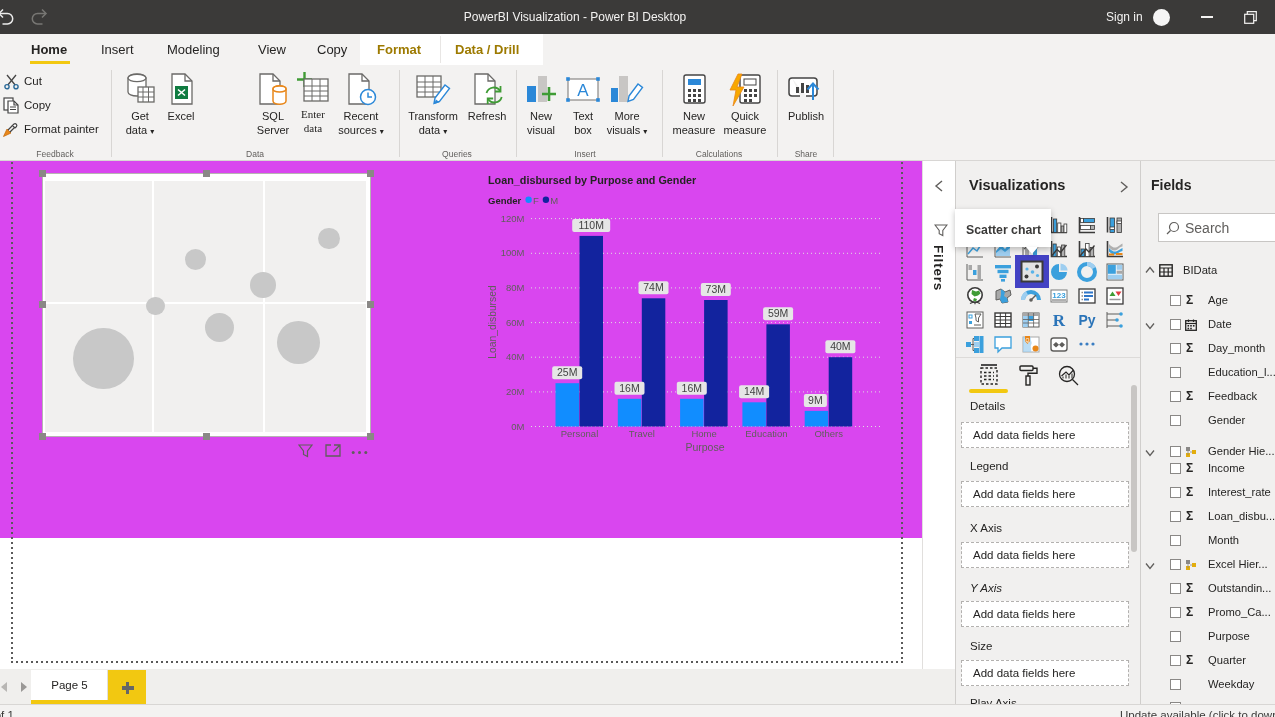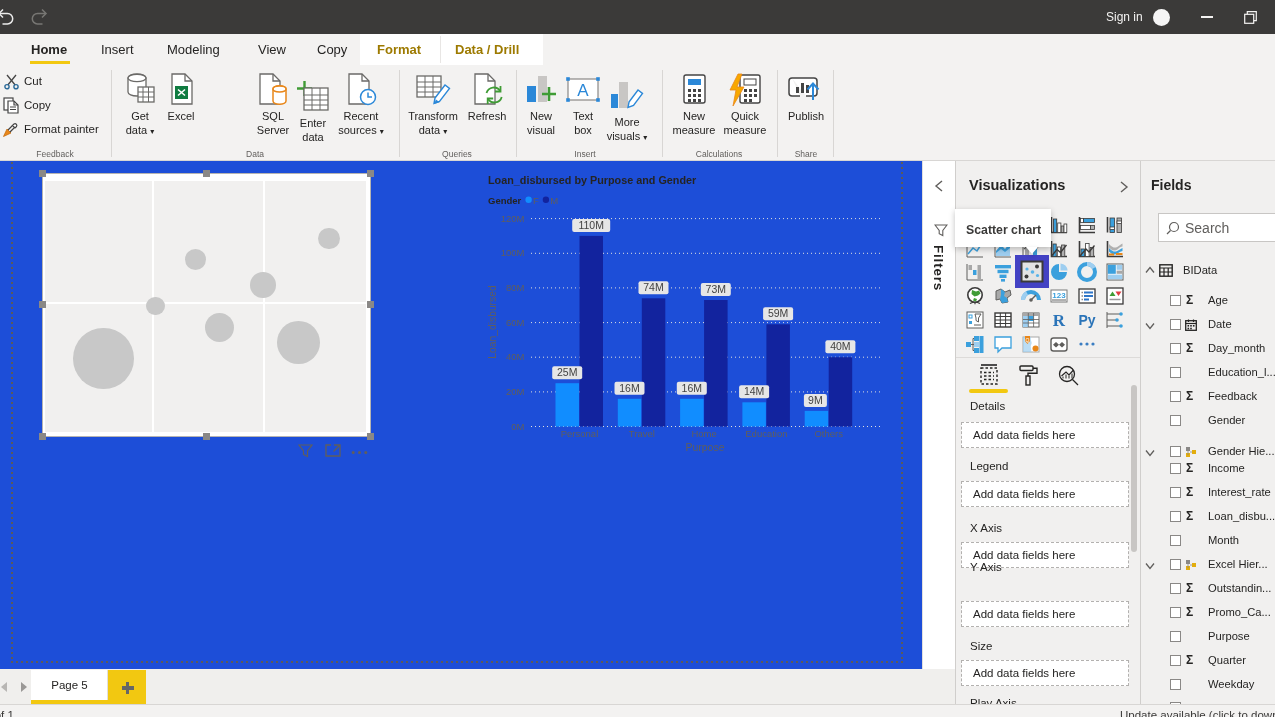--- a/index.html
+++ b/index.html
@@ -14,21 +14,21 @@
 .tab { position:absolute; top:8px; font-size:13px; color:#252423; }
 .tabgold { color:#9d7a00; font-weight:bold; }
 
 #ribbon { position:absolute; left:0; top:65px; width:1275px; height:96px; background:#f3f2f1; border-bottom:1px solid #d8d6d4; }
 .rsep { position:absolute; top:5px; width:1px; height:87px; background:#d8d6d4; }
 .rlabel { position:absolute; font-size:8.5px; color:#605e5c; top:84px; text-align:center; }
 .rbtn { position:absolute; text-align:center; font-size:11px; color:#252423; line-height:13.5px; }
 .rbtn svg { display:block; margin:0 auto; }
 .smallrow { position:absolute; font-size:11.5px; color:#252423; }
 
-#canvas { position:absolute; left:0; top:161px; width:922px; height:508px; background:#1d4ed8; }
+#canvas { position:absolute; left:0; top:161px; width:922px; height:377px; background:#d946ef; }
 #filtersbar { position:absolute; left:922px; top:161px; width:33px; height:508px; background:#fff; border-left:1px solid #e1dfdd; }
 #vizpanel { position:absolute; left:955px; top:161px; width:185px; height:543px; background:#f1f0ef; border-left:1px solid #d0cecc; }
 #fieldspanel { position:absolute; left:1140px; top:161px; width:135px; height:543px; background:#f1f0ef; border-left:1px solid #d0cecc; }
 #pagesbar { position:absolute; left:0; top:669px; width:955px; height:35px; background:#f0efed; }
 #statusbar { position:absolute; left:0; top:704px; width:1275px; height:13px; background:#f3f2f1; border-top:1px solid #d8d6d4; }
 
 .dashh { position:absolute; height:2px; background:repeating-linear-gradient(90deg,#5a5a5a 0 2px,transparent 2px 5px); }
 .dashv { position:absolute; width:2px; background:repeating-linear-gradient(180deg,#5a5a5a 0 2px,transparent 2px 5px); }
 
 .well { position:absolute; left:5px; width:168px; height:26px; background:#fff; border:1px dashed #b3b1af; font-size:11.5px; color:#252423; line-height:24px; padding-left:11px; }
@@ -44,20 +44,21 @@
 <div id="app">
   <div id="titlebar">
     <svg class="abs" style="left:-3px;top:8px" width="20" height="20" viewBox="0 0 20 20">
         <path d="M6 1.5 L2 5.5 L6 9.5" fill="none" stroke="#ececec" stroke-width="1.5"></path>
         <path d="M2.6 5.5 H10.5 A5.2 5.2 0 0 1 10.5 15.9 L5.5 15.9" fill="none" stroke="#ececec" stroke-width="1.5"></path>
       </svg>
     <svg class="abs" style="left:29px;top:8px" width="20" height="20" viewBox="0 0 20 20">
         <path d="M13 1.5 L17 5.5 L13 9.5" fill="none" stroke="#787774" stroke-width="1.5"></path>
         <path d="M16.4 5.5 H8.5 A5.2 5.2 0 0 0 8.5 15.9 L13.5 15.9" fill="none" stroke="#787774" stroke-width="1.5"></path>
       </svg>
+    <div class="title">PowerBI Visualization - Power BI Desktop</div>
     <div class="abs" style="left:1106px;top:10px;color:#f3f2f1;font-size:12px;">Sign in</div>
     <div class="abs" style="left:1153px;top:9px;width:17px;height:17px;border-radius:50%;background:#f5f5f5;"></div>
     <div class="abs" style="left:1201px;top:16px;width:12px;height:1.5px;background:#f3f2f1;"></div>
     <svg class="abs" style="left:1244px;top:11px" width="13" height="13" viewBox="0 0 13 13">
         <rect x="0.7" y="3.3" width="9" height="9" fill="none" stroke="#f3f2f1" stroke-width="1.2"></rect>
         <path d="M3.3 3.3 L3.3 0.7 L12.3 0.7 L12.3 9.7 L9.7 9.7" fill="none" stroke="#f3f2f1" stroke-width="1.2"></path>
       </svg>
   </div>
   <div id="tabbar">
     <div class="abs" style="left:360px;top:0;width:183px;height:31px;background:#fff;"></div>
@@ -117,21 +118,21 @@
     </div>
     <div class="rbtn" style="left:245px;top:7px;width:56px;">
       <svg width="34" height="38" viewBox="0 0 34 38">
           <path d="M4 2 h13 l7 7 v23 h-20 z" fill="#fff" stroke="#6b6a68" stroke-width="1.3"></path>
           <path d="M17 2 v7 h7" fill="none" stroke="#6b6a68" stroke-width="1.3"></path>
           <path d="M17 17 c0-1.8 2.9-3.2 6.5-3.2 s6.5 1.4 6.5 3.2 v12 c0 1.8-2.9 3.2-6.5 3.2 s-6.5-1.4-6.5-3.2 z" fill="#fff" stroke="#e8871a" stroke-width="1.5"></path>
           <ellipse cx="23.5" cy="17" rx="6.5" ry="2.9" fill="#fff" stroke="#e8871a" stroke-width="1.5"></ellipse>
         </svg>
       SQL<br>Server
     </div>
-    <div class="rbtn" style="left:285px;top:14px;width:56px;">
+    <div class="rbtn" style="left:285px;top:5px;width:56px;font-family:Liberation Serif, serif;">
       <svg width="36" height="38" viewBox="0 0 36 38">
           <path d="M9.5 2 v15 M2 9.5 h15" stroke="#3f9c35" stroke-width="2.4"></path>
           <rect x="9" y="9" width="24" height="22" fill="#fff" stroke="#6b6a68" stroke-width="1.3"></rect>
           <path d="M9 16 h24 M9 21 h24 M9 26 h24 M17 9 v22 M25 9 v22" stroke="#6b6a68" stroke-width="1"></path>
         </svg>
       Enter<br>data
     </div>
     <div class="rbtn" style="left:330px;top:7px;width:62px;">
       <svg width="34" height="38" viewBox="0 0 34 38">
           <path d="M5 2 h13 l7 7 v23 h-20 z" fill="#fff" stroke="#6b6a68" stroke-width="1.3"></path>
@@ -179,21 +180,21 @@
       <svg width="38" height="38" viewBox="0 0 38 38">
           <rect x="4" y="7" width="30" height="21" fill="#fff" stroke="#8a8886" stroke-width="1.2"></rect>
           <rect x="2.2" y="5.2" width="3.6" height="3.6" fill="#2b88d8"></rect>
           <rect x="32.2" y="5.2" width="3.6" height="3.6" fill="#2b88d8"></rect>
           <rect x="2.2" y="26.2" width="3.6" height="3.6" fill="#2b88d8"></rect>
           <rect x="32.2" y="26.2" width="3.6" height="3.6" fill="#2b88d8"></rect>
           <text x="19" y="23.5" font-size="17" fill="#2b88d8" text-anchor="middle" font-family="Liberation Sans">A</text>
         </svg>
       Text<br>box
     </div>
-    <div class="rbtn" style="left:596px;top:13px;width:62px;">
+    <div class="rbtn" style="left:596px;top:7px;width:62px;">
       <svg width="36" height="38" viewBox="0 0 36 38">
           <rect x="10" y="4" width="9" height="26" fill="#c8c6c4"></rect>
           <rect x="2" y="16" width="7" height="14" fill="#2b88d8"></rect>
           <path d="M20 24 L29 12 l4.5 3.5 L24.5 27.5 l-5.5 2 z" fill="#fff" stroke="#2b88d8" stroke-width="1.4"></path>
         </svg>
       More<br>visuals <span style="font-size:8px;">▾</span>
     </div>
     <div class="rlabel" style="left:535px;width:100px;">Insert</div>
     <div class="rsep" style="left:662px;"></div>
 
@@ -613,21 +614,21 @@
         <path d="M5 13.5 v-2 M8 13.5 v-4 M11 13.5 v-3 M14 13.5 v-5" stroke="#252423" stroke-width="1"></path>
       </svg>
     <div class="abs" style="left:13px;top:228px;width:39px;height:3.5px;background:#f2c811;border-radius:2px;"></div>
 
     <div class="wlabel" style="top:239px;">Details</div>
     <div class="well" style="top:261px;">Add data fields here</div>
     <div class="wlabel" style="top:299px;">Legend</div>
     <div class="well" style="top:320px;">Add data fields here</div>
     <div class="wlabel" style="top:360.5px;">X Axis</div>
     <div class="well" style="top:381px;">Add data fields here</div>
-    <div class="wlabel" style="top:400px;">Y Axis</div>
+    <div class="wlabel" style="top:421px;font-style:italic;">Y Axis</div>
     <div class="well" style="top:440px;">Add data fields here</div>
     <div class="wlabel" style="top:478.5px;">Size</div>
     <div class="well" style="top:499px;">Add data fields here</div>
     <div class="wlabel" style="top:536px;">Play Axis</div>
 
     <div class="abs" style="left:175px;top:224px;width:6px;height:167px;background:#c8c6c4;border-radius:3px;"></div>
   </div>
   <div id="fieldspanel">
     <div class="abs" style="left:10px;top:16px;font-size:14px;font-weight:600;color:#252423;">Fields</div>
     <div class="abs" style="left:17px;top:52px;width:118px;height:29px;background:#fff;border:1px solid #c8c6c4;"></div>

